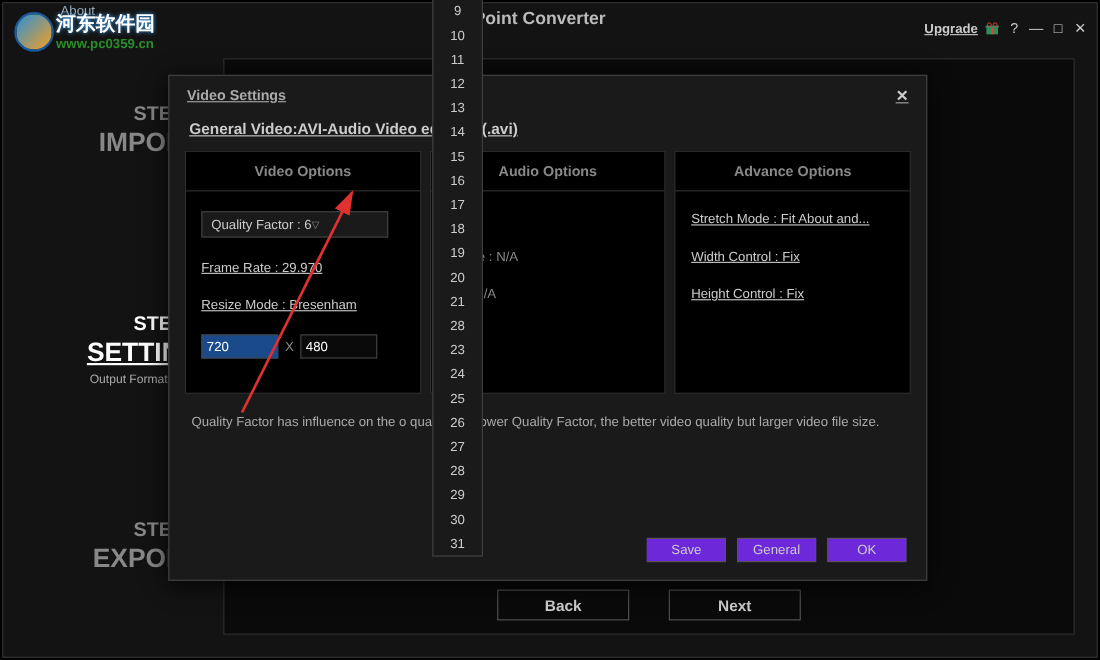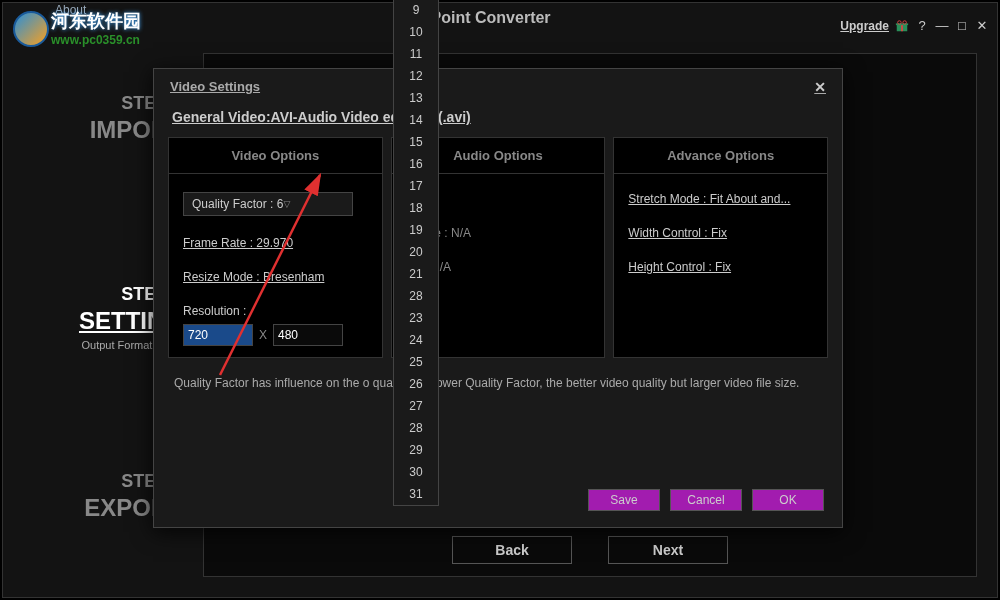--- a/index.html
+++ b/index.html
@@ -45,21 +45,21 @@
 .resolution-row { display: flex; align-items: center; gap: 6px; margin-top: 6px; }
 .res-input { width: 70px; height: 22px; background: #0a0a0a; border: 1px solid #444; color: #fff; font-size: 12px; padding: 0 4px; }
 .res-input.sel { background: #1a4a8a; }
 .res-x { color: #888; }
 
 .select-box { width: 170px; height: 24px; border: 1px solid #444; background: #1a1a1a; display: flex; align-items: center; padding: 0 8px; cursor: pointer; }
 .select-arrow { font-size: 9px; color: #888; }
 
 .dlg-footer-text { padding: 16px 20px; color: #aaa; font-size: 12px; line-height: 1.5; }
 .dlg-btns { position: absolute; bottom: 16px; right: 18px; display: flex; gap: 10px; }
-.dlg-btn { width: 72px; height: 22px; background: #a21caf; border: 1px solid #555; color: #ccc; font-size: 12px; cursor: pointer; }
+.dlg-btn { width: 72px; height: 22px; background: #6d28d9; border: 1px solid #555; color: #ccc; font-size: 12px; cursor: pointer; }
 
 .dropdown { position: absolute; top: -2px; left: 393px; width: 46px; background: #1a1a1a; border: 1px solid #444; z-index: 100; }
 .dd-item { padding: 4px 0; text-align: center; color: #ccc; font-size: 12px; cursor: pointer; }
 
 .arrow-svg { position: absolute; top: 165px; left: 210px; pointer-events: none; z-index: 50; }
 </style>
 </head>
 <body>
 
 <div class="main-window">
@@ -127,21 +127,20 @@
       <div class="opt-body">
         <div class="opt-row">
           <div class="select-box">
             <span>Quality Factor : 6</span>
             <span class="select-arrow">▽</span>
           </div>
         </div>
         <div class="opt-row"><span class="opt-link">Frame Rate : 29.970</span></div>
         <div class="opt-row"><span class="opt-link">Resize Mode : Bresenham</span></div>
         <div class="opt-row">
-          <div>Resolution :</div>
           <div class="resolution-row">
             <input class="res-input sel" value="720" style="">
             <span class="res-x">X</span>
             <input class="res-input" value="480" style="">
           </div>
         </div>
       </div>
     </div>
     <div class="opt-panel">
       <div class="opt-header">Audio Options</div>
@@ -156,21 +155,21 @@
       <div class="opt-body">
         <div class="opt-row"><span class="opt-link">Stretch Mode : Fit About and...</span></div>
         <div class="opt-row"><span class="opt-link">Width Control : Fix</span></div>
         <div class="opt-row"><span class="opt-link">Height Control : Fix</span></div>
       </div>
     </div>
   </div>
   <div class="dlg-footer-text">Quality Factor has influence on the        o quality, the lower Quality Factor, the better video quality but larger video file size.</div>
   <div class="dlg-btns">
     <button class="dlg-btn">Save</button>
-    <button class="dlg-btn">Cancel</button>
+    <button class="dlg-btn">General</button>
     <button class="dlg-btn">OK</button>
   </div>
 </div>
 
 <div class="dropdown" id="dd">
     <div class="dd-item">9</div>
     <div class="dd-item">10</div>
     <div class="dd-item">11</div>
     <div class="dd-item">12</div>
     <div class="dd-item">13</div>

